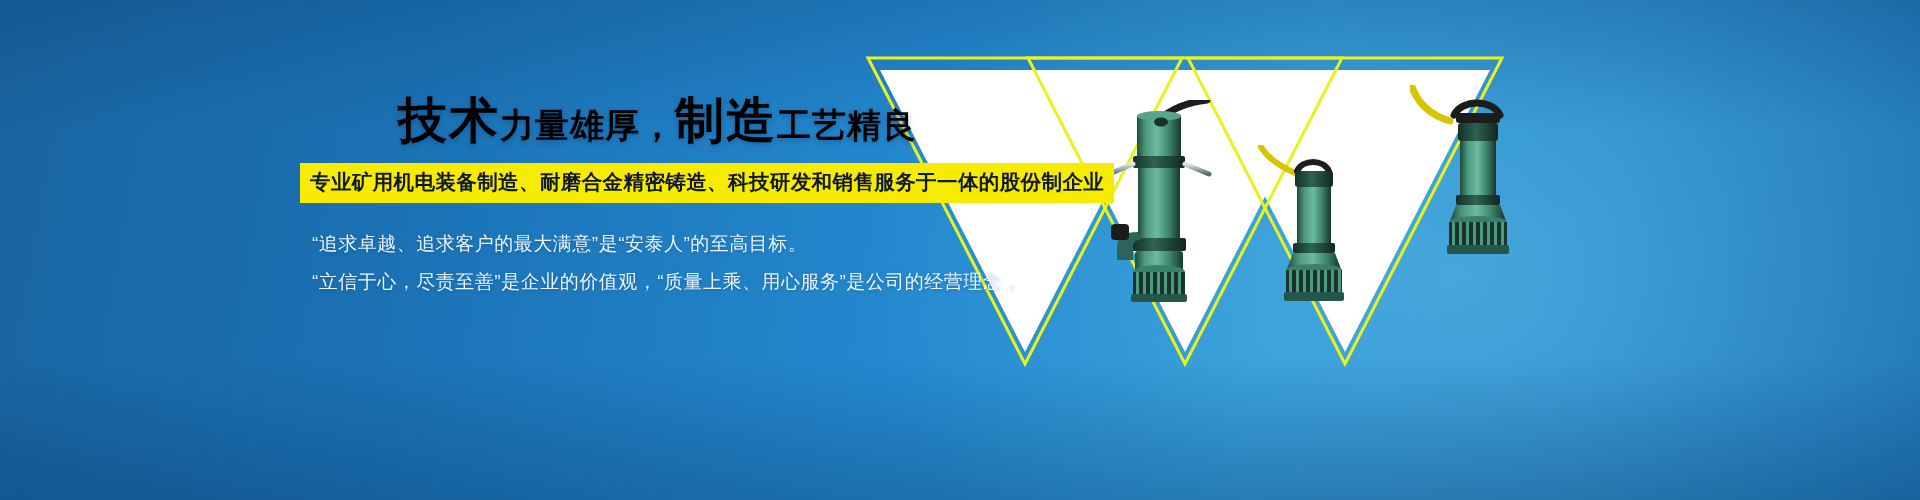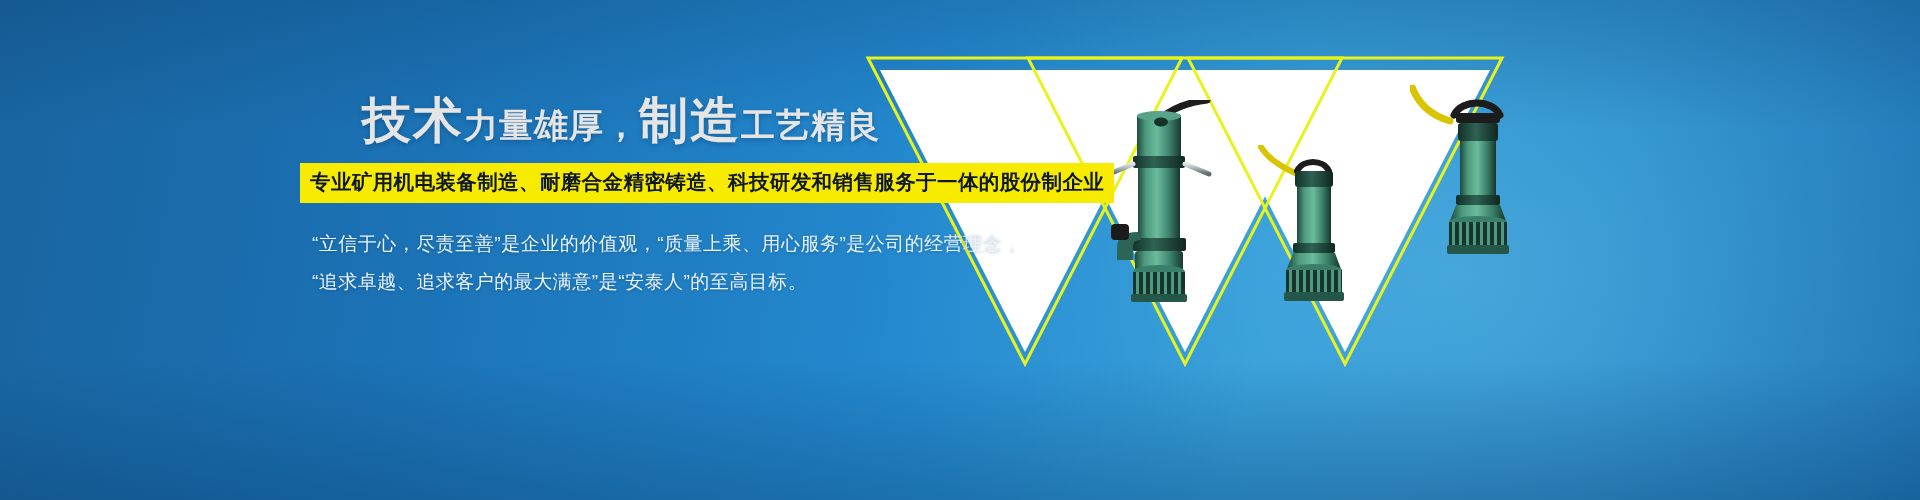--- a/index.html
+++ b/index.html
@@ -44,26 +44,26 @@
   
   .text-block {
     position: absolute;
     left: 300px;
     top: 96px;
     width: 620px;
   }
 
   .headline {
     white-space: nowrap;
-    color: #e5e5e5;
+    color: #000000;
     font-weight: bold;
     line-height: 1;
     letter-spacing: 1px;
     text-shadow: 0 2px 5px rgba(5,45,85,0.35);
-    margin: 0 0 0 62px;
+    margin: 0 0 0 98px;
     padding-bottom: 6px;
   }
   .headline .big {
     font-size: 49px;
     letter-spacing: 2px;
   }
   .headline .small {
     font-size: 34px;
     letter-spacing: 1px;
   }
@@ -287,19 +287,19 @@
     </svg>
   </div>
 
   <div class="text-block">
 
     <h1 class="headline"><span class="big">技术</span><span class="small">力量雄厚，</span><span class="big">制造</span><span class="small">工艺精良</span></h1>
 
     <div class="yellow-bar">专业矿用机电装备制造、耐磨合金精密铸造、科技研发和销售服务于一体的股份制企业</div>
 
     <div class="body-lines">
+      <span class="line">“追求卓越、追求客户的最大满意”是“安泰人”的至高目标。</span>
       <span class="line">“立信于心，尽责至善”是企业的价值观，“质量上乘、用心服务”是公司的经营理念，</span>
-      <span class="line">“追求卓越、追求客户的最大满意”是“安泰人”的至高目标。</span>
     </div>
 
   </div>
 
 </div>
 
 </body></html>

